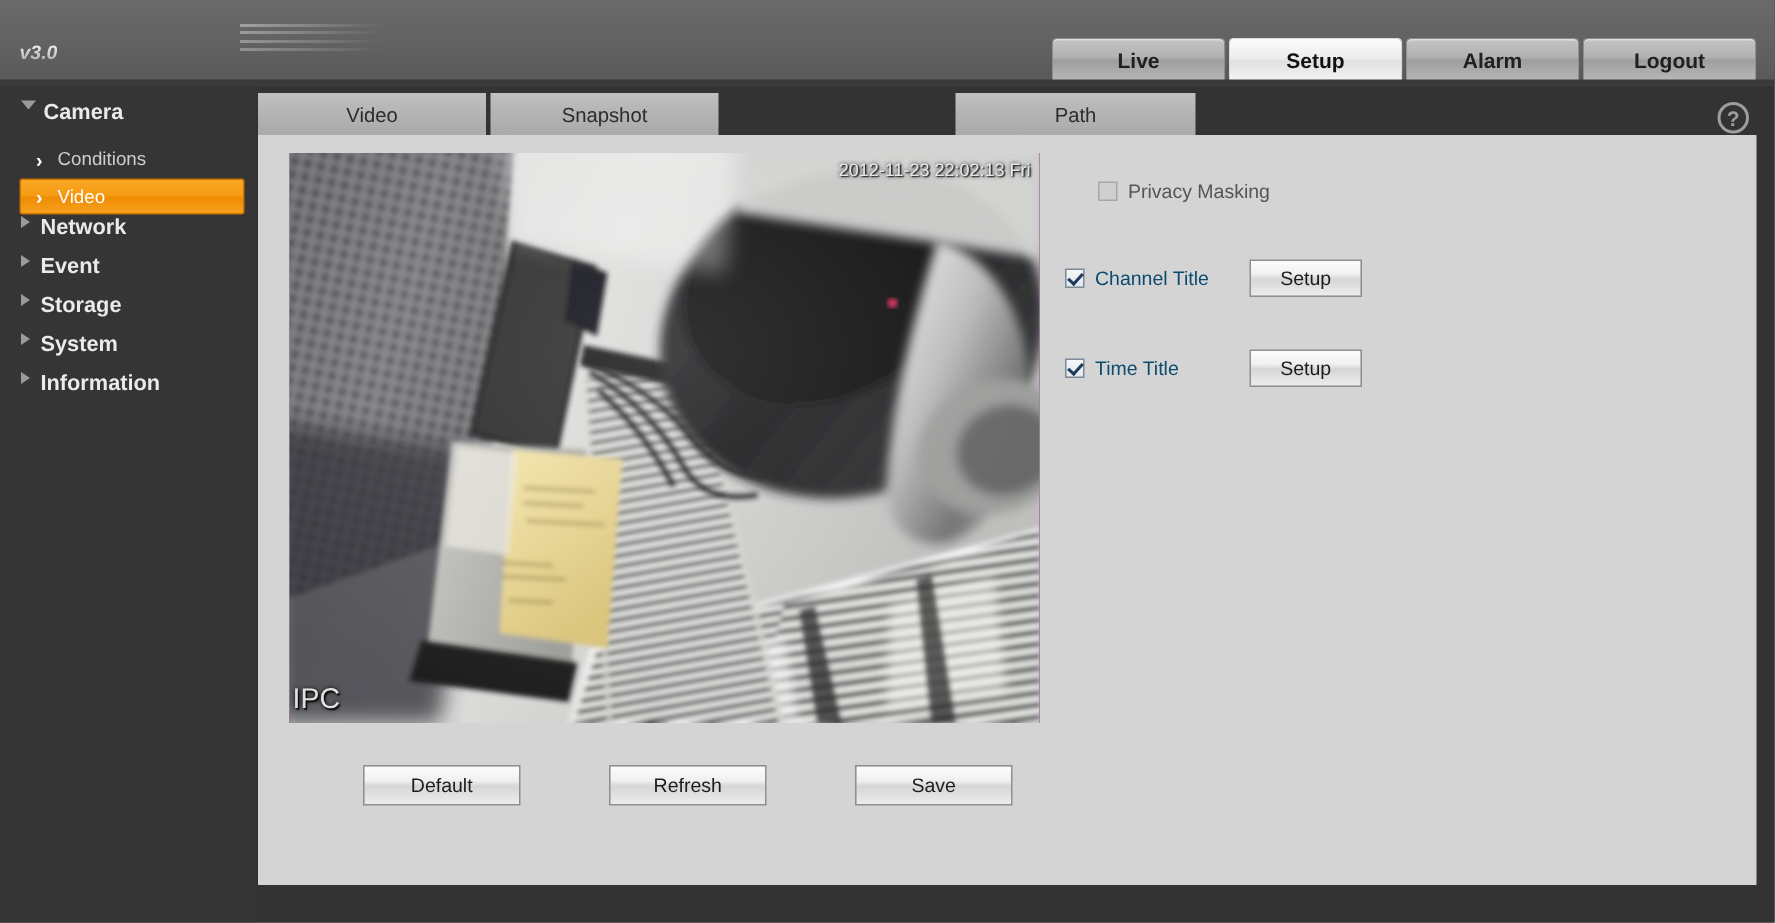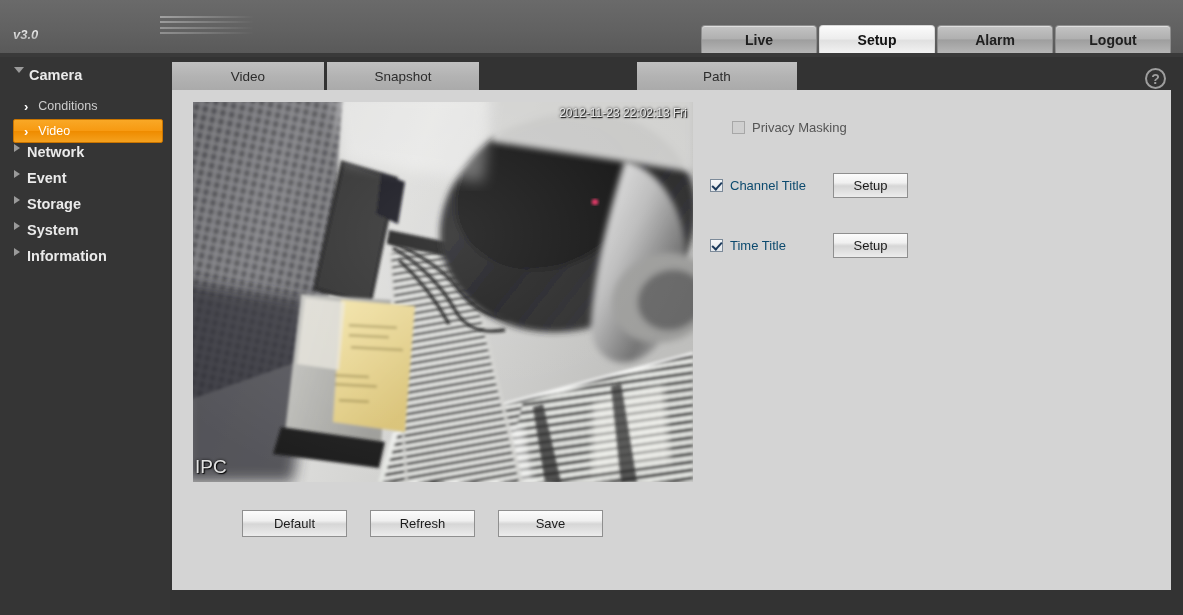--- a/index.html
+++ b/index.html
@@ -279,20 +279,21 @@
     box-sizing: border-box;
   }
   .btn-setup {
     position: absolute;
     width: 75px; height: 25px;
   }
 
   .footer-btns {
     position: absolute; left: 70px; top: 420px;
     display: flex;
+    gap: 36px;
   }
   .btn-foot {
     width: 105px; height: 27px;
     margin-right: 23px;
   }
 </style>
 </head>
 <body>
 
 <div class="header">

